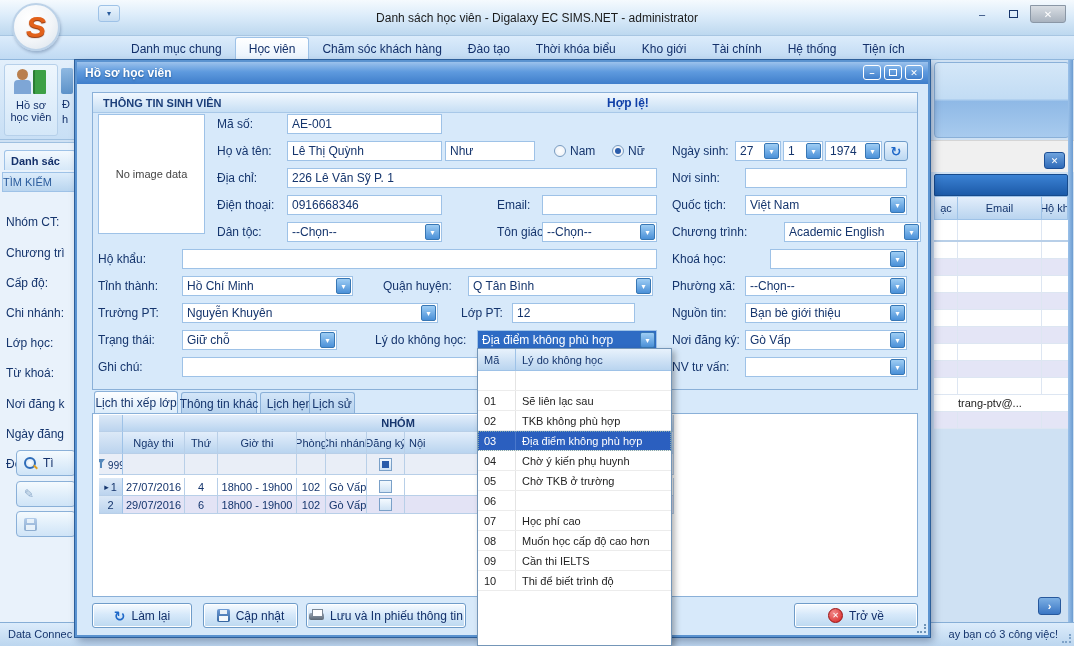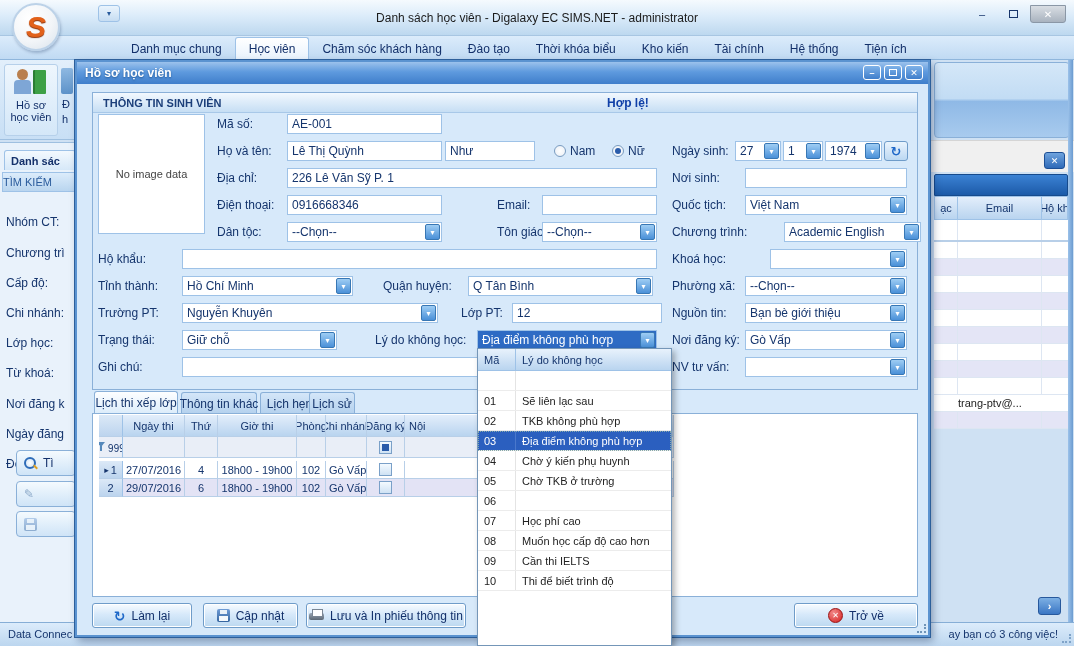--- a/index.html
+++ b/index.html
@@ -133,21 +133,21 @@
   </div>
   <div class="abs logo">S</div>
   <div class="abs qa-btn">▾</div>
 
   <div class="abs menubar">
     <span class="mi">Danh mục chung</span>
     <span class="mi active">Học viên</span>
     <span class="mi">Chăm sóc khách hàng</span>
     <span class="mi">Đào tạo</span>
     <span class="mi">Thời khóa biểu</span>
-    <span class="mi">Kho kiến</span>
+    <span class="mi">Kho giới</span>
     <span class="mi">Tài chính</span>
     <span class="mi">Hệ thống</span>
     <span class="mi">Tiện ích</span>
   </div>
 
   <div class="abs lt-strip"></div>
   <div class="abs tb-big">
     <span class="pb-ico">
         <span class="pb-book"></span>
         <span class="pb-head"></span>
@@ -348,21 +348,21 @@
         <span>--Chọn--</span>
         <span class="arw">▾</span>
       </div>
 
     <span class="lbl" style="left:21px;top:244px">Trường PT:</span>
     <div class="inp cmb" style="left:105px;top:241px;width:256px">
         <span>Nguyễn Khuyên</span>
         <span class="arw">▾</span>
       </div>
     <span class="lbl" style="left:384px;top:244px">Lớp PT:</span>
-    <div class="inp" style="left:435px;top:241px;width:150px">12</div>
+    <div class="inp" style="left:435px;top:241px;width:123px">12</div>
     <span class="lbl" style="left:595px;top:244px">Nguồn tin:</span>
     <div class="inp cmb" style="left:668px;top:241px;width:162px">
         <span>Bạn bè giới thiệu</span>
         <span class="arw">▾</span>
       </div>
 
     <span class="lbl" style="left:21px;top:271px">Trạng thái:</span>
     <div class="inp cmb" style="left:105px;top:268px;width:155px">
         <span>Giữ chỗ</span>
         <span class="arw">▾</span>
@@ -386,20 +386,24 @@
         <span class="arw">▾</span>
       </div>
 
     <div class="tab active" style="left:17px;top:329px;width:84px">Lịch thi xếp lớp</div>
     <div class="tab" style="left:104px;top:330px;width:76px">Thông tin khác</div>
     <div class="tab" style="left:183px;top:330px;width:59px">Lịch hẹn</div>
     <div class="tab" style="left:232px;top:330px;width:46px">Lịch sử</div>
 
     <div class="abs tabpanel">
       <div class="abs grid">
+        <div class="grow" style="height:17px">
+          <div class="gc gsel ghdr" style="width:24px"></div>
+          <div class="gc ghdr" style="width:551px;font-weight:bold">NHÓM</div>
+        </div>
         <div class="grow" style="height:22px">
           <div class="gc gsel ghdr" style="width:24px"></div>
           <div class="gc ghdr" style="width:62px">Ngày thi</div>
           <div class="gc ghdr" style="width:33px">Thứ</div>
           <div class="gc ghdr" style="width:79px">Giờ thi</div>
           <div class="gc ghdr" style="width:29px">Phòng</div>
           <div class="gc ghdr" style="width:41px">Chi nhánh</div>
           <div class="gc ghdr" style="width:38px">Đăng ký</div>
           <div class="gc ghdr" style="width:269px;justify-content:flex-start;padding-left:4px">Nội</div>
         </div>

